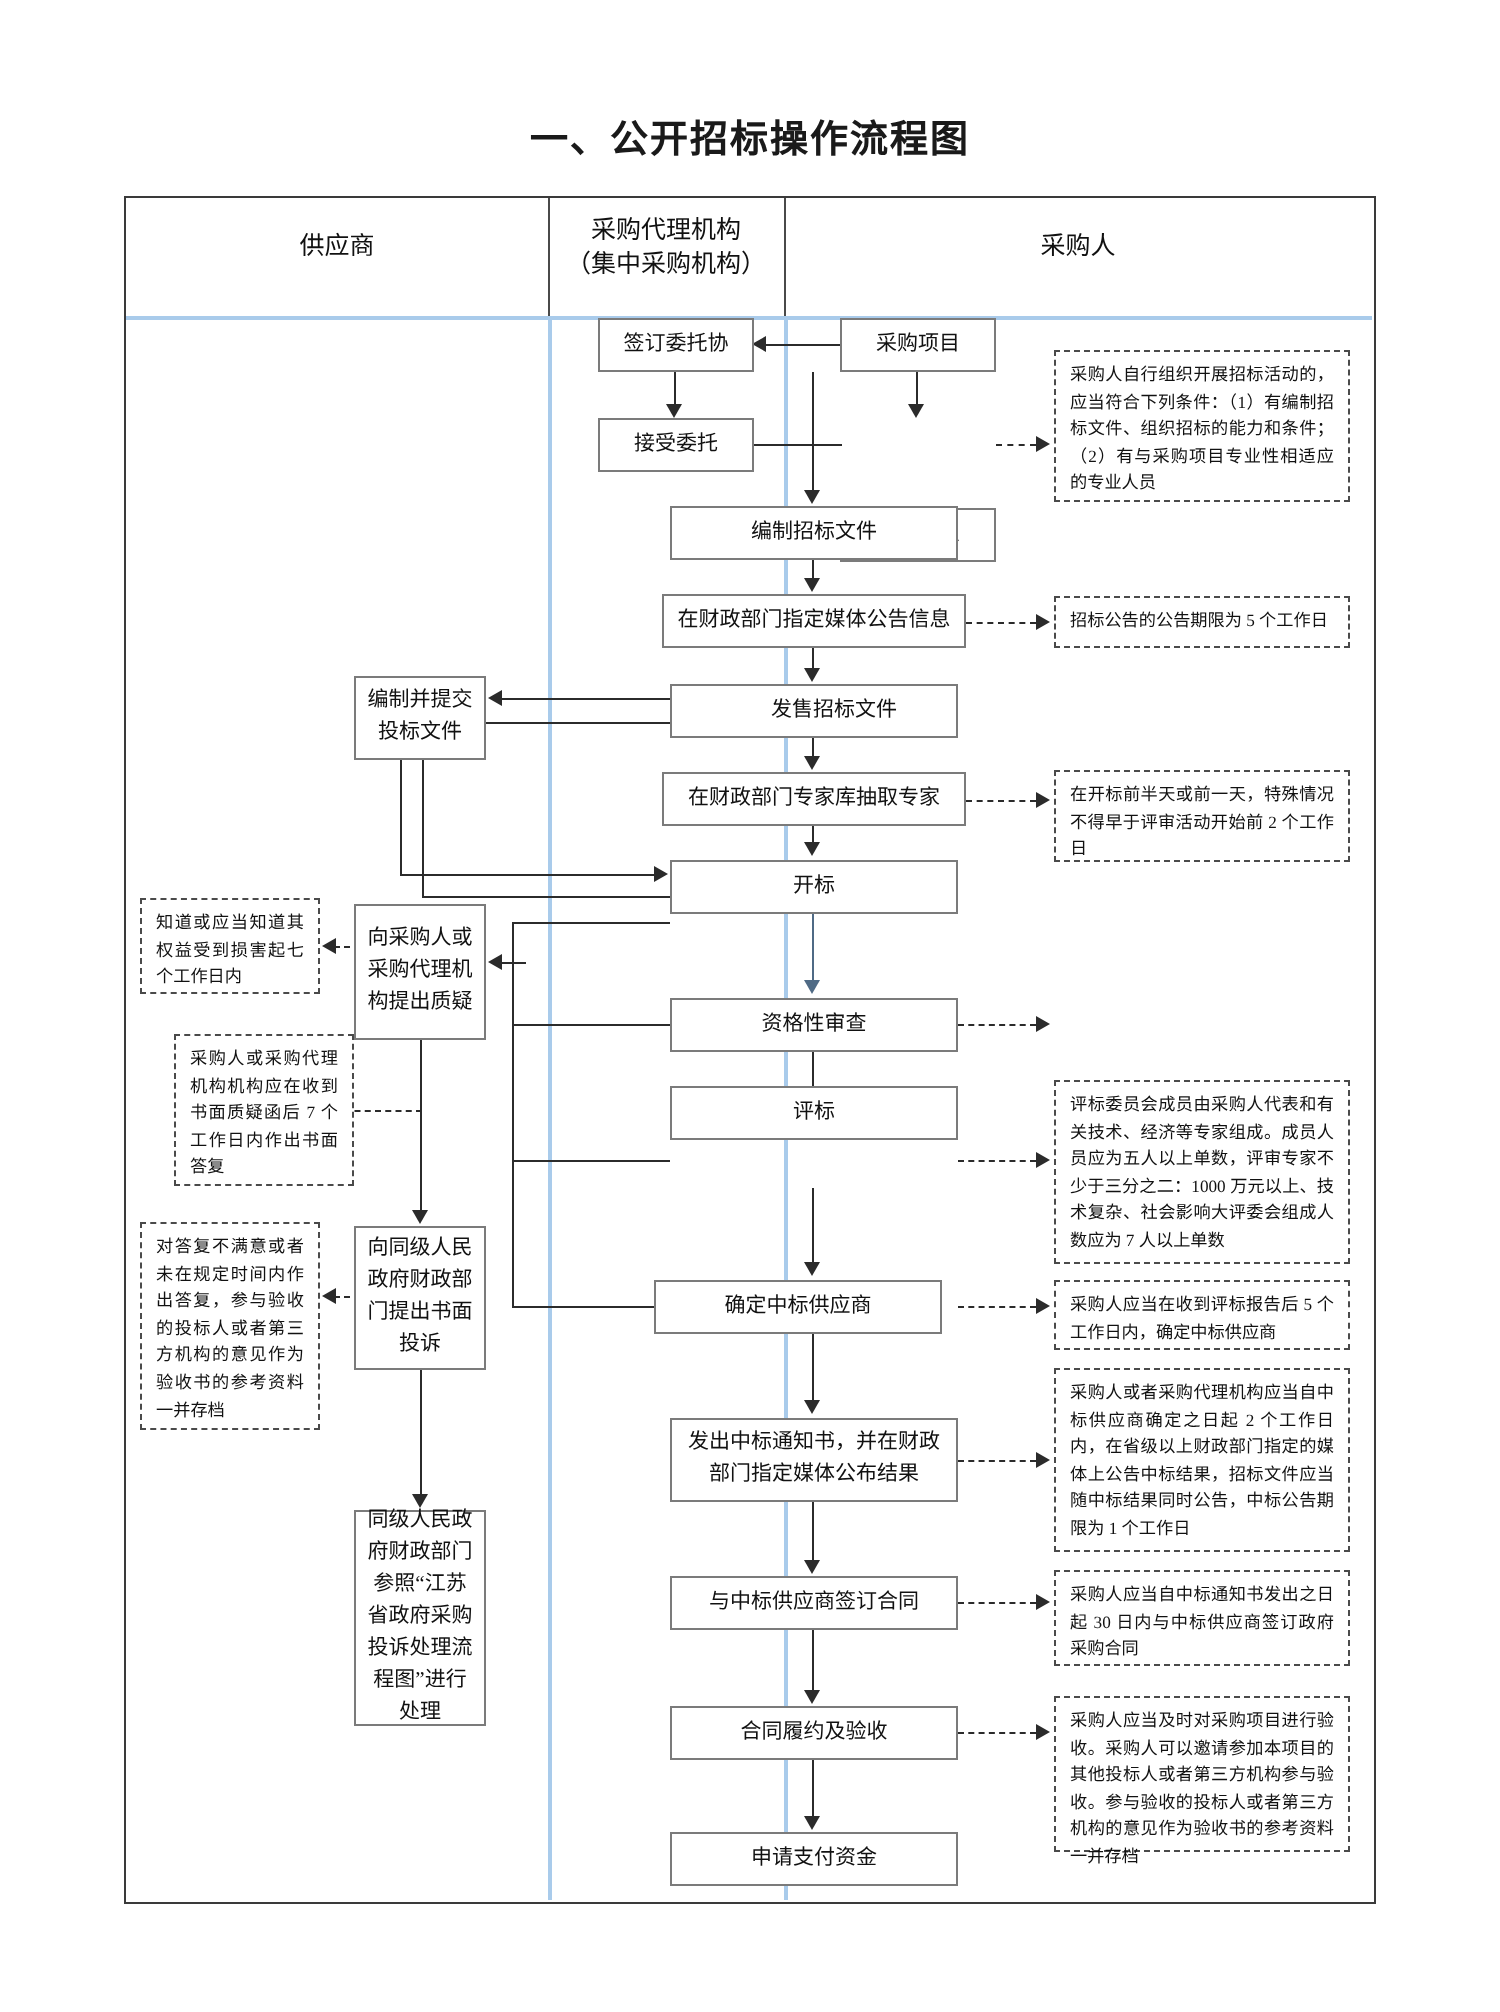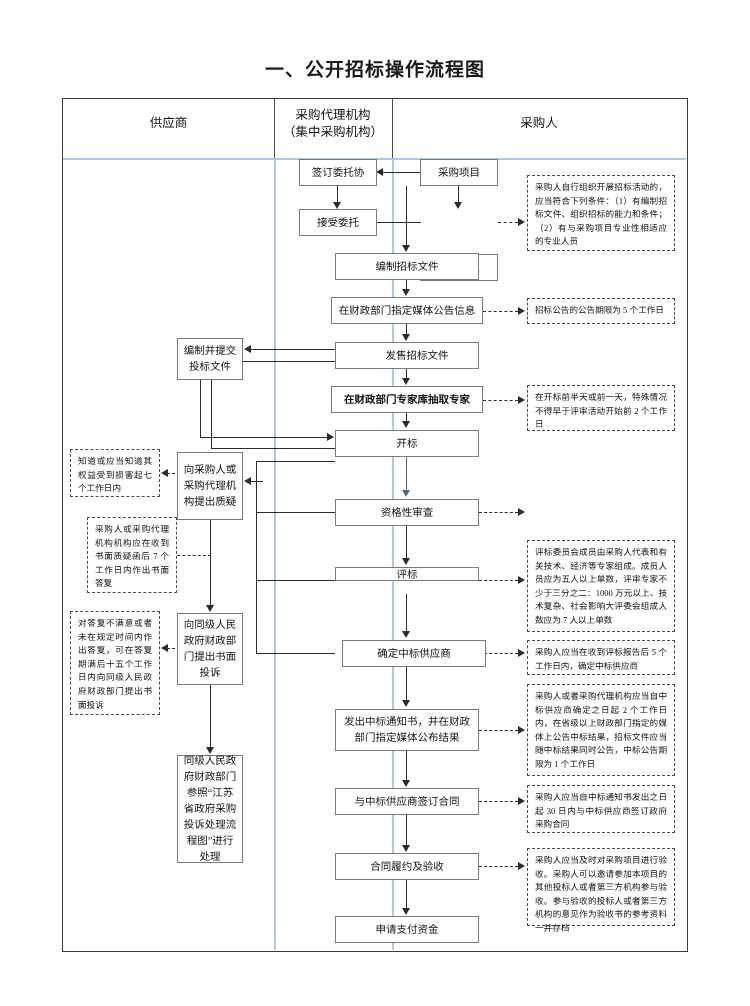--- a/index.html
+++ b/index.html
@@ -180,37 +180,37 @@
     </div>
 
     <div class="box" style="left:268px;top:198px;width:152px;height:27px;">
       <span>在财政部门指定媒体公告信息</span>
     </div>
 
     <div class="box" style="left:272px;top:243px;width:144px;height:27px;padding-left:24px;">
       <span>发售招标文件</span>
     </div>
 
-    <div class="box" style="left:268px;top:287px;width:152px;height:27px;font-weight:bold;">
+    <div class="box" style="left:268px;top:287px;width:152px;height:27px;">
       <span>在财政部门专家库抽取专家</span>
     </div>
 
     <div class="box" style="left:272px;top:400px;width:144px;height:27px;">
       <span>资格性审查</span>
     </div>
 
     <div class="box" style="left:272px;top:331px;width:144px;height:27px;">
       <span>开标</span>
     </div>
 
-    <div class="box" style="left:272px;top:468px;width:144px;height:14px;text-align:center;">
+    <div class="box" style="left:272px;top:444px;width:144px;height:27px;text-align:center;">
       <span>评标</span>
     </div>
 
-    <div class="box" style="left:279px;top:541px;width:144px;height:27px;">
+    <div class="box" style="left:264px;top:541px;width:144px;height:27px;">
       <span>确定中标供应商</span>
     </div>
 
     <div class="box multi" style="left:272px;top:610px;width:144px;height:42px;">
       <span>发出中标通知书，并在财政部门指定媒体公布结果</span>
     </div>
 
     <div class="box" style="left:272px;top:689px;width:144px;height:27px;">
       <span>与中标供应商签订合同</span>
     </div>
@@ -277,21 +277,21 @@
 
     <div class="note" style="left:7px;top:350px;width:90px;height:48px;">
       <span>知道或应当知道其权益受到损害起七个工作日内</span>
     </div>
 
     <div class="note" style="left:7px;top:418px;width:90px;height:76px;margin-left:17px;">
       <span>采购人或采购代理机构机构应在收到书面质疑函后 7 个工作日内作出书面答复</span>
     </div>
 
     <div class="note" style="left:7px;top:512px;width:90px;height:104px;">
-      <span>对答复不满意或者未在规定时间内作出答复，可在答复期满后十五个工作日内向同级人民政府财政部门提出书面投诉</span>
+      <span>对答复不满意或者未在规定时间内作出答复，参与验收的投标人或者第三方机构的意见作为验收书的参考资料一并存档</span>
     </div>
 
     <div class="conn h" style="left:316px;top:73px;width:41px;"></div>
     <div class="arw left" style="left:313px;top:69px;"></div>
 
     <div class="conn v" style="left:274px;top:87px;height:17px;"></div>
     <div class="arw down" style="left:270px;top:103px;"></div>
 
     <div class="conn v" style="left:395px;top:87px;height:17px;"></div>
     <div class="arw down" style="left:391px;top:103px;"></div>

